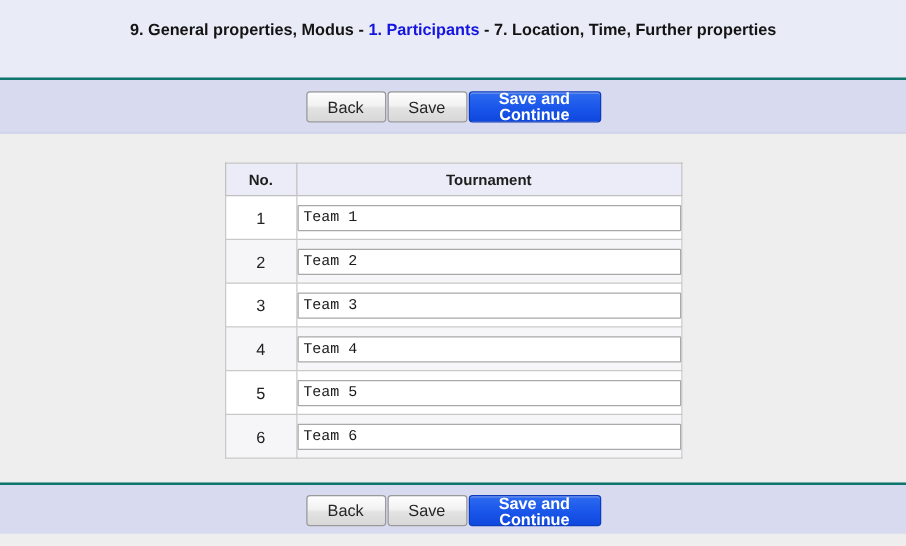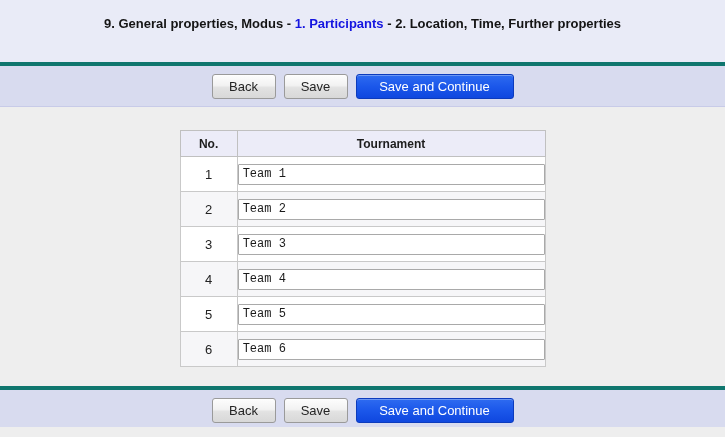--- a/index.html
+++ b/index.html
@@ -41,27 +41,27 @@
   .breadcrumb .crumb-current {
     color: #1414e0;
   }
   .breadcrumb .crumb-sep {
     color: #141414;
   }
 
   
   .button-bar {
     background: #d8dbef;
-    border-top: 4px solid #0f766e;
+    border-top: 2px solid #0f766e;
     border-bottom: 1px solid #c8cbe8;
     height: 45px;
     display: flex;
     align-items: center;
     justify-content: center;
-    gap: 8px;
+    gap: 1px;
     box-sizing: border-box;
   }
   .button-bar.bottom {
     border-bottom: none;
     height: 41px;
     align-items: flex-start;
     padding-top: 8px;
   }
 
   .btn {
@@ -78,23 +78,23 @@
     box-sizing: border-box;
   }
   .btn-grey {
     width: 64px;
     color: #252525;
     background: linear-gradient(to bottom, #fdfdfd 0%, #f2f2f2 45%, #e2e2e2 55%, #d8d8d8 100%);
     border: 1px solid #9a9a9a;
     box-shadow: 0 1px 0 rgba(255,255,255,0.65) inset;
   }
   .btn-primary {
-    width: 158px;
+    width: 106px;
     color: #ffffff;
-    font-weight: normal;
+    font-weight: bold;
     background: linear-gradient(to bottom, #2e6bf0 0%, #1b57ea 50%, #0f47df 100%);
     border: 1px solid #0c3bbd;
     box-shadow: 0 1px 0 rgba(255,255,255,0.3) inset;
   }
 
   
   .content-zone {
     background: #eeeeee;
     height: 279px;
     box-sizing: border-box;
@@ -155,21 +155,21 @@
 </style>
 </head>
 <body>
 
 <div class="header-zone">
   <div class="breadcrumb">
     <span>9. General properties, Modus</span>
     <span class="crumb-sep">-</span>
     <span class="crumb-current">1. Participants</span>
     <span class="crumb-sep">-</span>
-    <span>2. Location, Time, Further properties</span>
+    <span>7. Location, Time, Further properties</span>
   </div>
 </div>
 
 <div class="button-bar top">
   <button class="btn btn-grey">Back</button>
   <button class="btn btn-grey">Save</button>
   <button class="btn btn-primary">Save and Continue</button>
 </div>
 
 <div class="content-zone">

